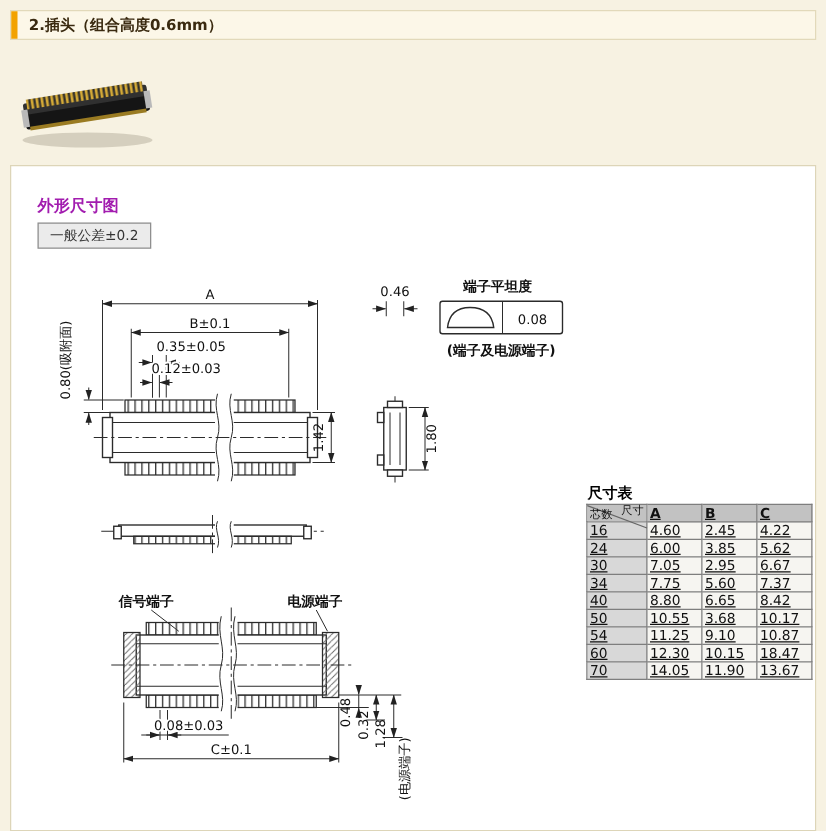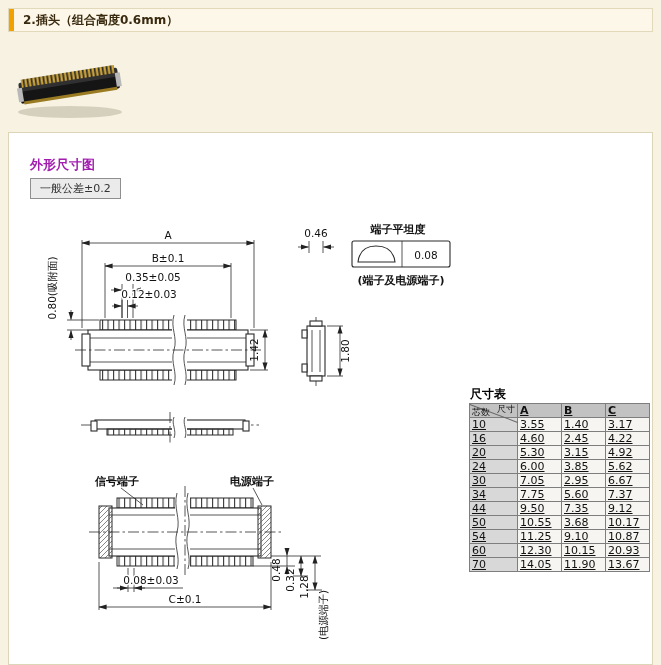--- a/index.html
+++ b/index.html
@@ -246,78 +246,66 @@
           <span class="c-top">尺寸</span>
           <span class="c-bot">芯数</span>
         </th>
         <th>A</th>
         <th>B</th>
         <th>C</th>
       </tr>
     </thead>
     <tbody>
       <tr>
-          <td class="pins">10</td>
-          <td>3.55</td>
-          <td>1.40</td>
-          <td>3.17</td>
-        </tr>
-      <tr>
           <td class="pins">16</td>
           <td>4.60</td>
           <td>2.45</td>
           <td>4.22</td>
         </tr>
       <tr>
-          <td class="pins">20</td>
-          <td>5.30</td>
-          <td>3.15</td>
-          <td>4.92</td>
-        </tr>
-      <tr>
           <td class="pins">24</td>
           <td>6.00</td>
           <td>3.85</td>
           <td>5.62</td>
         </tr>
       <tr>
           <td class="pins">30</td>
           <td>7.05</td>
           <td>2.95</td>
           <td>6.67</td>
         </tr>
       <tr>
           <td class="pins">34</td>
           <td>7.75</td>
           <td>5.60</td>
           <td>7.37</td>
         </tr>
       <tr>
-          <td class="pins">44</td>
-          <td>9.50</td>
-          <td>7.35</td>
-          <td>9.12</td>
+          <td class="pins">40</td>
+          <td>8.80</td>
+          <td>6.65</td>
+          <td>8.42</td>
         </tr>
       <tr>
           <td class="pins">50</td>
           <td>10.55</td>
           <td>3.68</td>
           <td>10.17</td>
         </tr>
       <tr>
           <td class="pins">54</td>
           <td>11.25</td>
           <td>9.10</td>
           <td>10.87</td>
         </tr>
       <tr>
           <td class="pins">60</td>
           <td>12.30</td>
           <td>10.15</td>
-          <td>20.93</td>
+          <td>18.47</td>
         </tr>
       <tr>
           <td class="pins">70</td>
           <td>14.05</td>
           <td>11.90</td>
           <td>13.67</td>
         </tr>
     </tbody>
   </table>
 

